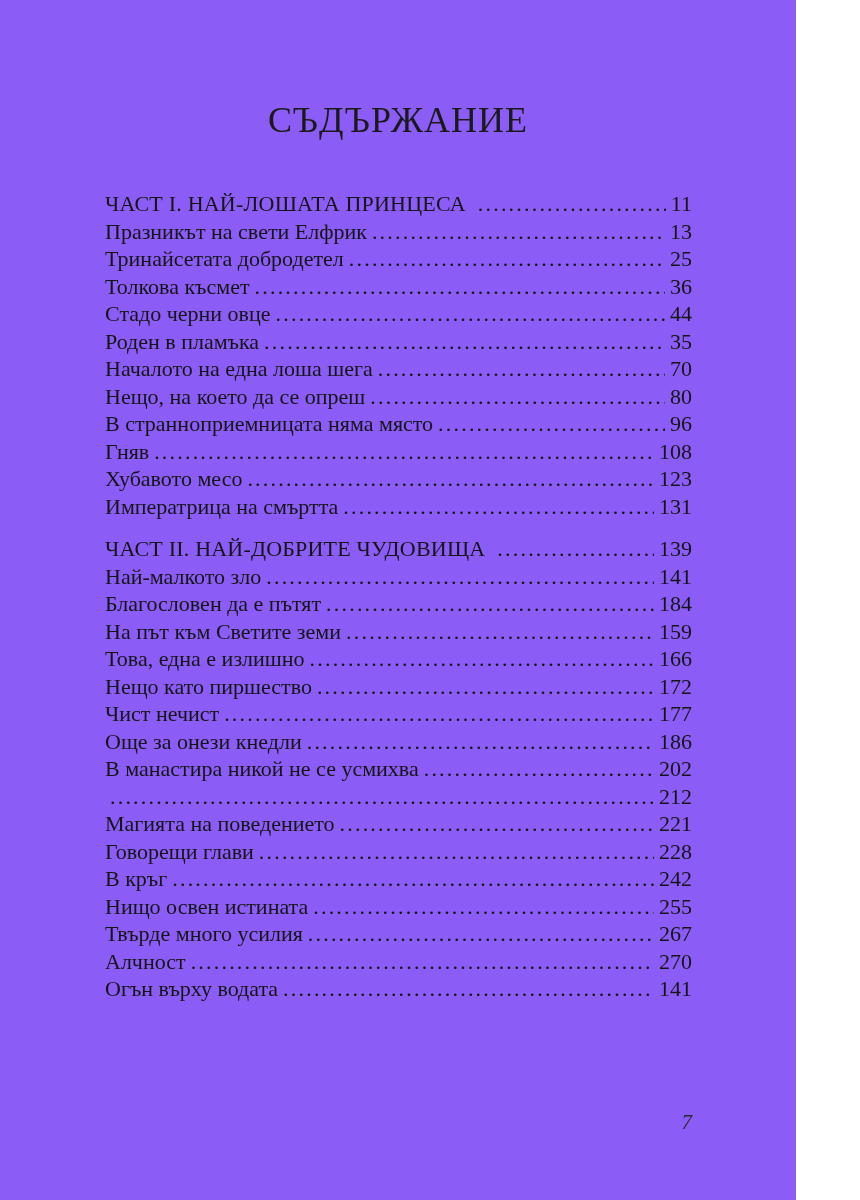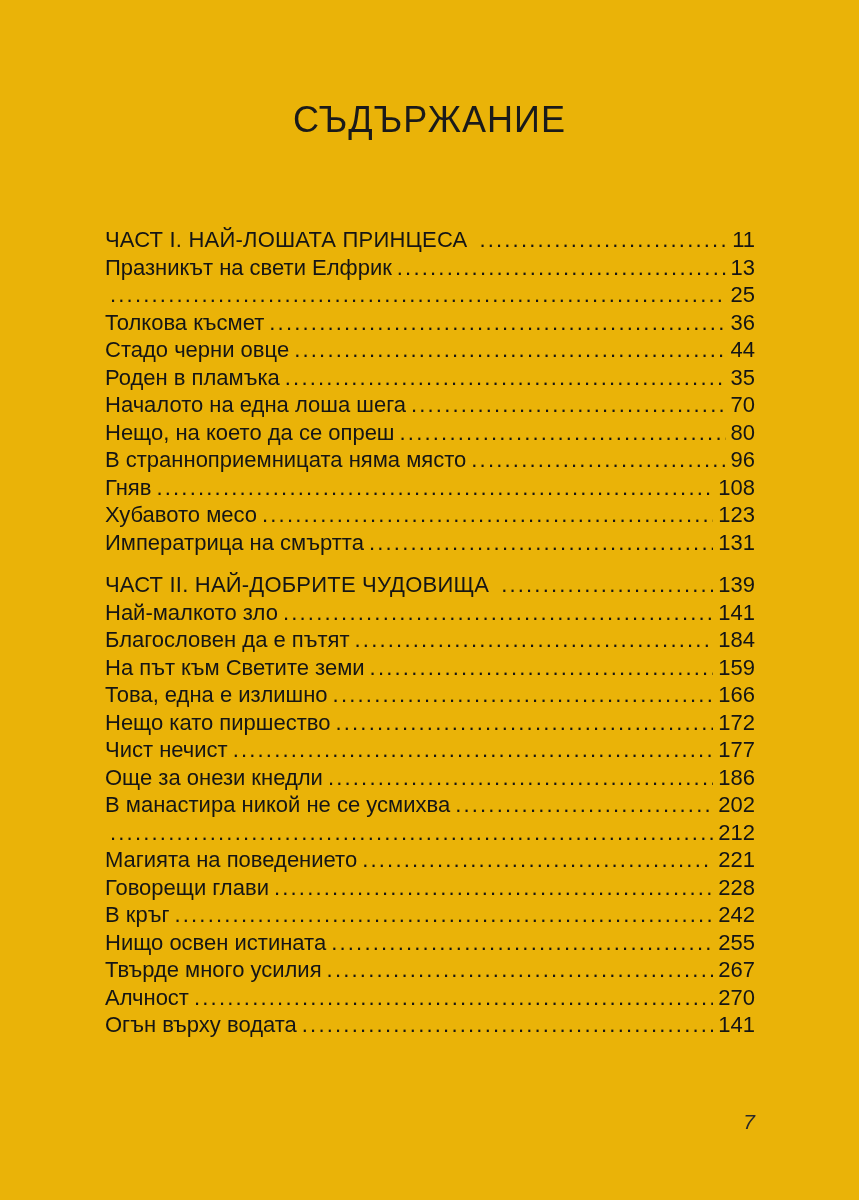--- a/index.html
+++ b/index.html
@@ -2,38 +2,38 @@
 <html><head>
 <meta charset="utf-8">
 <style>
   html, body {
     margin: 0;
     padding: 0;
     background: #ffffff;
   }
   .page {
     position: relative;
-    width: 859px;
+    width: 796px;
     height: 1200px;
-    background: #eab308;
+    background: #8b5cf6;
     color: #151515;
-    font-family: Liberation Sans, sans-serif;
+    font-family: Liberation Serif, serif;
     overflow: hidden;
     box-sizing: border-box;
   }
   .doc-title {
     margin: 99px 0 0 0;
     text-align: center;
     font-size: 36px;
     font-weight: normal;
     letter-spacing: 1px;
     color: #1a1a1a;
   }
   .toc {
-    margin: 85px 104px 0 105px;
+    margin: 49px 104px 0 105px;
   }
   .toc-section + .toc-section {
     margin-top: 15px;
   }
   .toc-row {
     display: flex;
     align-items: baseline;
     line-height: 27.5px;
     font-size: 22px;
     color: #151515;
@@ -84,20 +84,21 @@
           <span class="toc-label">ЧАСТ I. НАЙ-ЛОШАТА ПРИНЦЕСА</span>
           <span class="toc-dots"></span>
           <span class="toc-page">11</span>
         </div>
         <div class="toc-row">
           <span class="toc-label">Празникът на свети Елфрик</span>
           <span class="toc-dots"></span>
           <span class="toc-page">13</span>
         </div>
         <div class="toc-row">
+          <span class="toc-label">Тринайсетата добродетел</span>
           <span class="toc-dots"></span>
           <span class="toc-page">25</span>
         </div>
         <div class="toc-row">
           <span class="toc-label">Толкова късмет</span>
           <span class="toc-dots"></span>
           <span class="toc-page">36</span>
         </div>
         <div class="toc-row">
           <span class="toc-label">Стадо черни овце</span>

